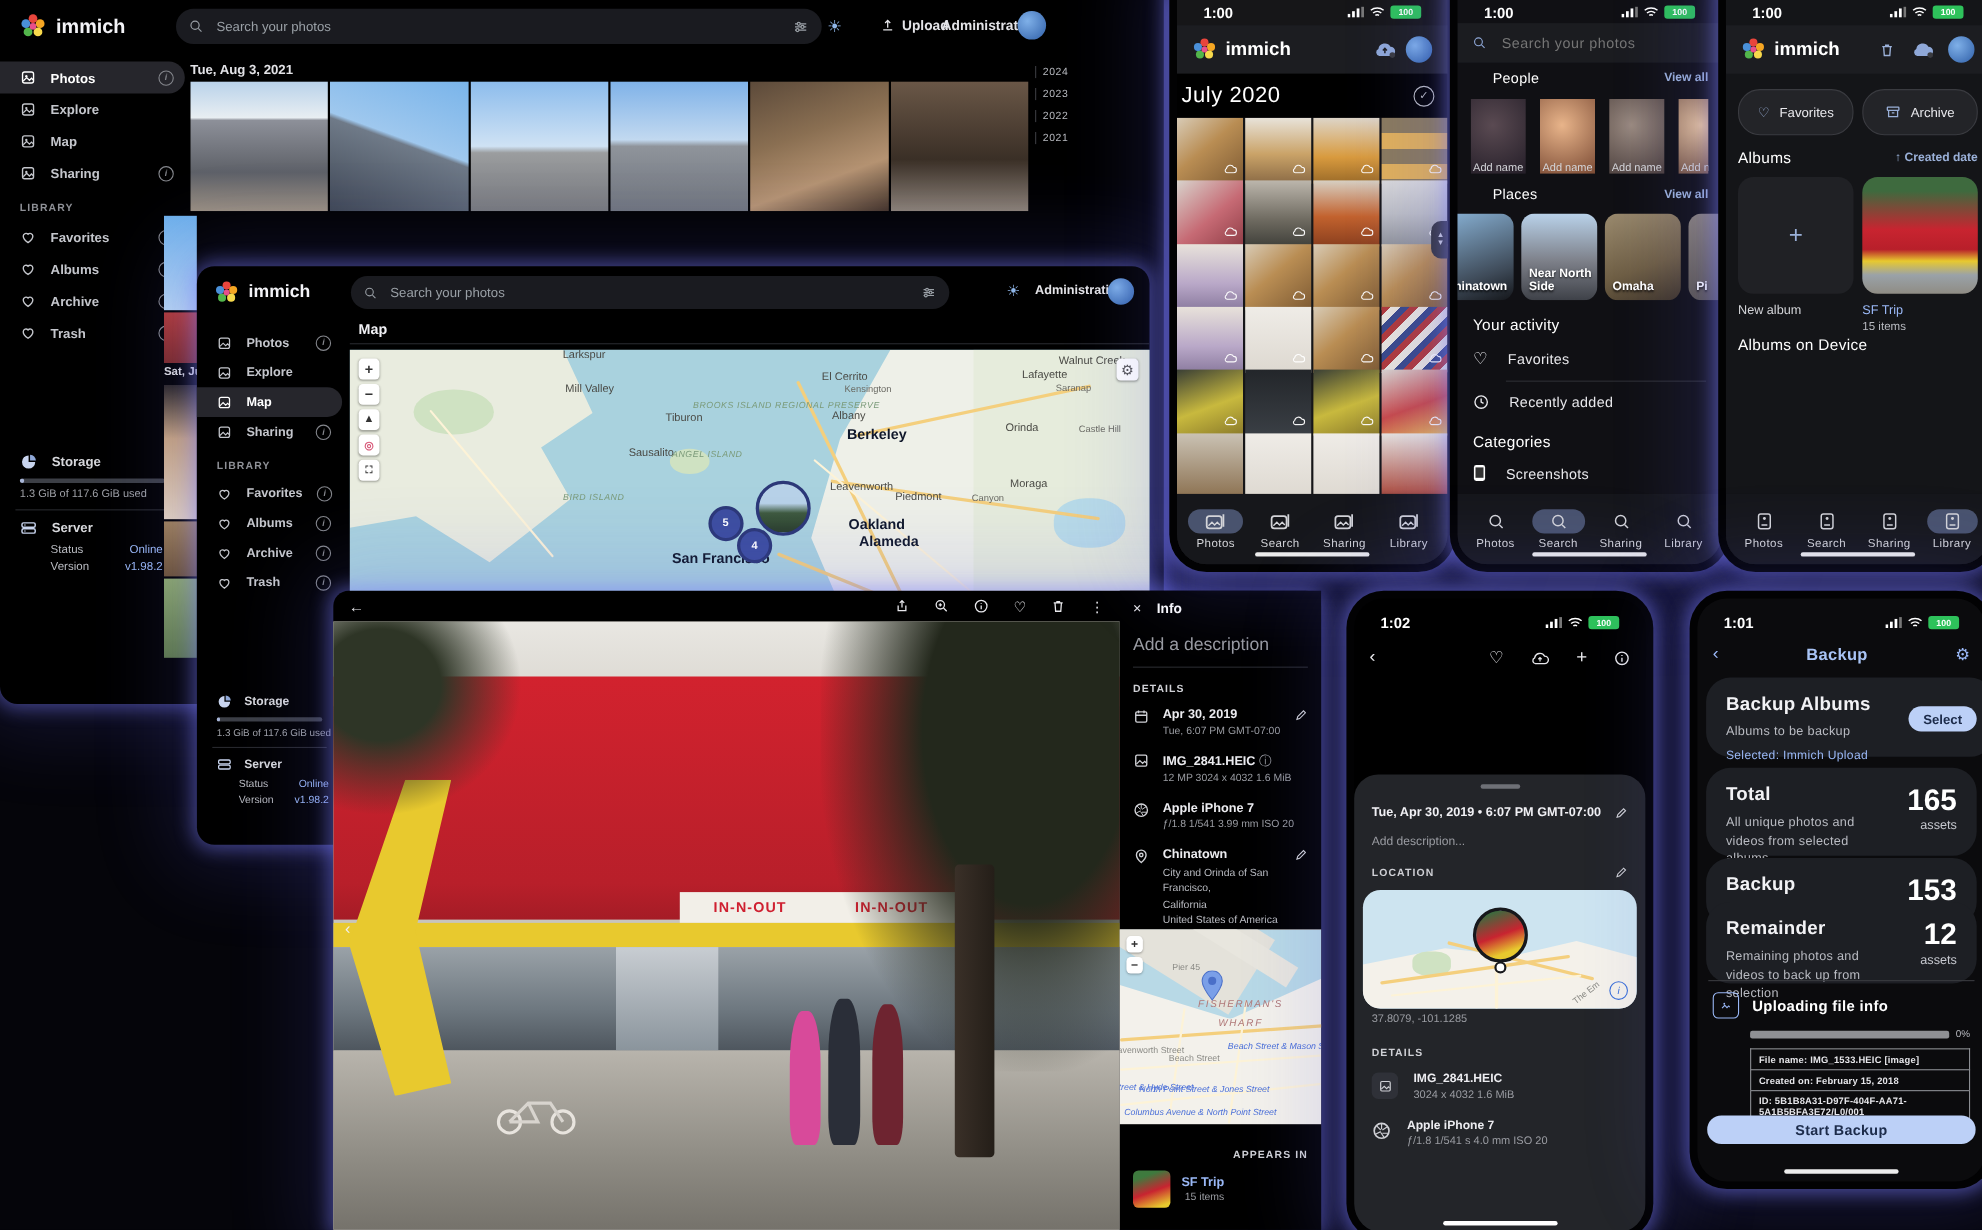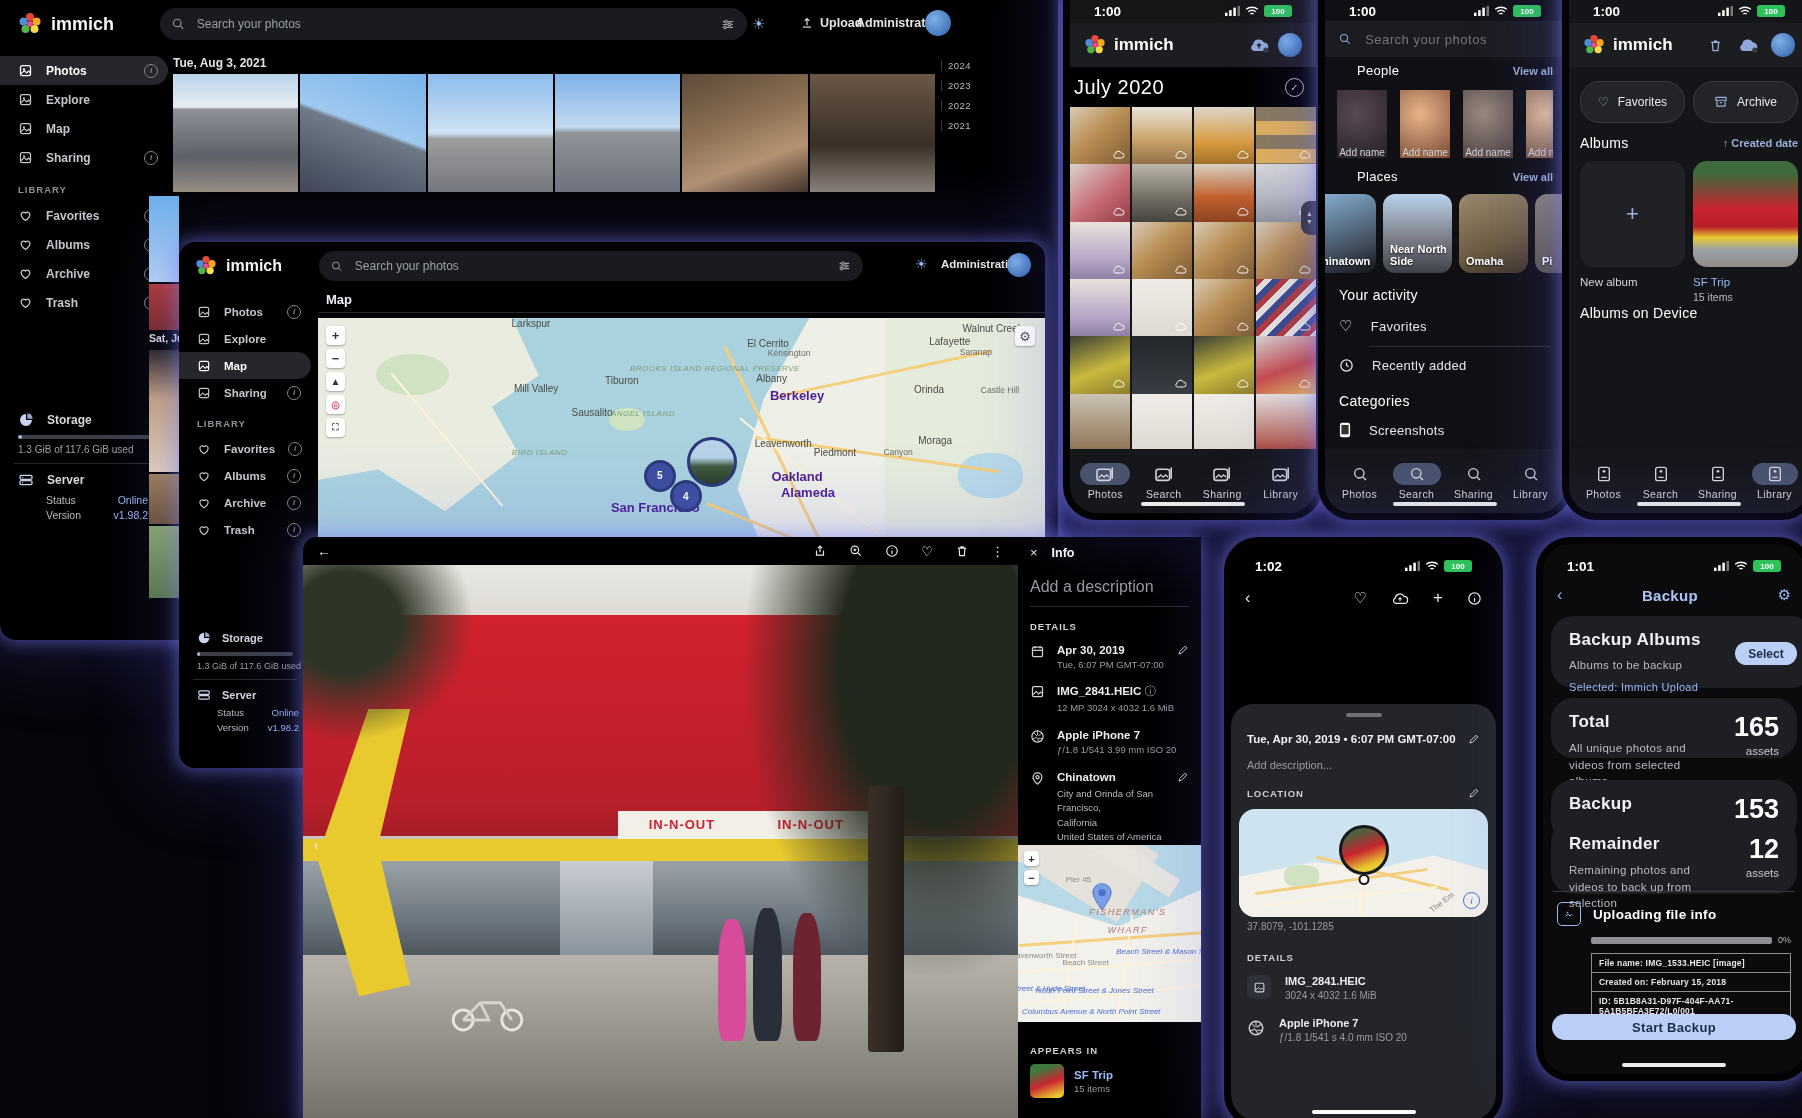--- a/index.html
+++ b/index.html
@@ -41,21 +41,21 @@
   .c4{background:linear-gradient(180deg,#7fb2e8 0%,#c2d9f0 45%,#8f949b 50%,#6f747c 100%);}
   .c5{background:linear-gradient(160deg,#5c4a3a 0%,#8a6f52 40%,#b59372 70%,#433327 100%);}
   .c6{background:linear-gradient(180deg,#6a5747 0%,#3a2f26 60%,#8c8276 100%);}
   .s1{background:linear-gradient(180deg,#6fb1ec 0%,#b7d6f2 100%);}
   .s2{background:linear-gradient(180deg,#b23a35 0%,#7e2a26 100%);}
   .s3{background:linear-gradient(180deg,#2b2724 0%,#c8a57e 40%,#e4d3bd 100%);}
   .s4{background:linear-gradient(180deg,#a08156 0%,#6e5434 100%);}
   .s5{background:linear-gradient(180deg,#8ca86a 0%,#5e7a48 100%);}
   
   .maplbl{position:absolute;transform:translate(-50%,-50%);color:#4a4a45;font-size:10px;white-space:nowrap;}
-  .maplbl.big{font-size:13px;font-weight:bold;color:#4c1d95;}
+  .maplbl.big{font-size:13px;font-weight:bold;color:#0f172a;}
   .maplbl.small{font-size:8.5px;color:#6b6b64;}
   .maplbl.green{font-size:8px;font-style:italic;color:#7b9b7a;letter-spacing:.5px;}
   .maplbl.blue{color:#4a6fd8;font-size:8px;font-style:italic;}
   .maplbl.pink{color:#b07878;font-size:9px;font-style:italic;letter-spacing:1.5px;}
   .maplbl.grey{color:#8b8b86;font-size:8px;}
   .cluster{position:absolute;transform:translate(-50%,-50%);width:26px;height:26px;border-radius:50%;
     background:#3d4ea0;border:3px solid #2c3878;color:#fff;font-size:10px;font-weight:bold;
     display:flex;align-items:center;justify-content:center;}
   .road{position:absolute;background:#f4cf7d;height:3px;border-radius:2px;}
   .road.minor{height:2px;background:#fdf3d7;}
@@ -446,21 +446,21 @@
     <div class="abs" style="left:88%;top:30%;width:9%;height:10%;background:#b9dce8;border-radius:45%;"></div>
     <div class="road" style="left:56%;top:6%;width:30%;transform:rotate(64deg);transform-origin:left;"></div>
     <div class="road" style="left:60%;top:30%;width:34%;transform:rotate(8deg);"></div>
     <div class="road" style="left:63%;top:12%;width:30%;transform:rotate(-12deg);"></div>
     <div class="road" style="left:30%;top:88%;width:40%;transform:rotate(-6deg);"></div>
     <div class="road" style="left:53%;top:45%;width:14%;transform:rotate(22deg);"></div>
     <div class="road minor" style="left:58%;top:22%;width:26%;transform:rotate(40deg);transform-origin:left;"></div>
     <div class="road minor" style="left:10%;top:12%;width:24%;transform:rotate(50deg);transform-origin:left;"></div>
     <div data-repeat="map_page.labels">
         <div class="maplbl" style="left: 29.3%; top: 1.1%;">Larkspur</div>
-        <div class="maplbl" style="left: 30%; top: 8%; margin-top: 34px;">Mill Valley</div>
+        <div class="maplbl" style="left: 30%; top: 8%;">Mill Valley</div>
         <div class="maplbl" style="left: 41.8%; top: 13.8%;">Tiburon</div>
         <div class="maplbl" style="left: 37.7%; top: 20.9%;">Sausalito</div>
         <div class="maplbl green" style="left: 44.7%; top: 21%;">ANGEL ISLAND</div>
         <div class="maplbl green" style="left: 30.5%; top: 29.8%;">BIRD ISLAND</div>
         <div class="maplbl green" style="left: 54.6%; top: 11.1%;">BROOKS ISLAND REGIONAL PRESERVE</div>
         <div class="maplbl" style="left: 61.9%; top: 5.6%;">El Cerrito</div>
         <div class="maplbl small" style="left: 64.8%; top: 7.8%;">Kensington</div>
         <div class="maplbl" style="left: 62.4%; top: 13.3%;">Albany</div>
         <div class="maplbl big" style="left: 65.9%; top: 17.1%;">Berkeley</div>
         <div class="maplbl" style="left: 78%; top: 15.8%; margin-left: 44px;">Orinda</div>
@@ -633,21 +633,21 @@
             <path d="M12 29C12 29 2 16 2 10a10 10 0 0 1 20 0c0 6-10 19-10 19z" fill="#7a9fe8" stroke="#4a6fc8"></path>
             <circle cx="12" cy="10" r="4" fill="#4a6fc8"></circle>
           </svg>
       </div>
       <div class="abs" style="left:6px;top:6px;">
         <div class="mapbtn" style="width:15px;height:15px;font-size:11px;">+</div>
         <div class="mapbtn" style="width:15px;height:15px;font-size:11px;">−</div>
       </div>
     </div>
 
-    <div style="position:absolute;top:498px;left:0;right:0;">
+    <div style="position:absolute;top:498px;left:0;right:0;text-align:right;">
       <div style="padding:10px 12px 8px;font-size:9.5px;font-weight:bold;letter-spacing:1px;color:#cfd0d5;">APPEARS IN</div>
       <div style="display:flex;gap:10px;align-items:center;padding:0 12px;">
         <div style="width:34px;height:34px;border-radius:5px;background:linear-gradient(160deg,#3e7a3e 20%,#c82430 55%,#e8c92e 90%);"></div>
         <div>
           <div style="font-size:11.5px;font-weight:bold;color:#9ab8f6;">SF Trip</div>
           <div style="font-size:9.5px;color:#9a9ca2;margin-top:2px;">15 items</div>
         </div>
       </div>
     </div>
   </div>
@@ -1269,21 +1269,21 @@
     <div class="hbar"></div>
   </div>
 </div>
 
 <style>
   
   #win1 [data-repeat="desktop_sidebar.items"] .srow:nth-child(1),
   #win2 [data-repeat="desktop_sidebar.items"] .srow:nth-child(3){background:#26262c;color:#fff;border-radius:0 20px 20px 0;}
   
   
-  .statc{position:absolute;left:8px;right:8px;height:60px;}
+  .statc{position:absolute;left:8px;right:8px;height:80px;}
   [data-repeat="phone_backup.stats"] .statc:nth-child(1){top:154px;}
   [data-repeat="phone_backup.stats"] .statc:nth-child(2){top:236px;height:62px;}
   [data-repeat="phone_backup.stats"] .statc:nth-child(3){top:278px;top:283px;height:74px;top:276px;}
   [data-repeat="phone_backup.stats"] .statc:nth-child(3){top:276px;}
   
   [data-repeat="photos_page.row1"] .tile:nth-child(1){flex:0 0 112px;}
   [data-repeat="photos_page.row1"] .tile:nth-child(2){flex:0 0 120px;}
   [data-repeat="photos_page.row1"] .tile:nth-child(3){flex:0 0 190px;}
   [data-repeat="photos_page.row1"] .tile:nth-child(4){flex:0 0 178px;}
   [data-repeat="photos_page.row1"] .tile:nth-child(5){flex:0 0 124px;}

